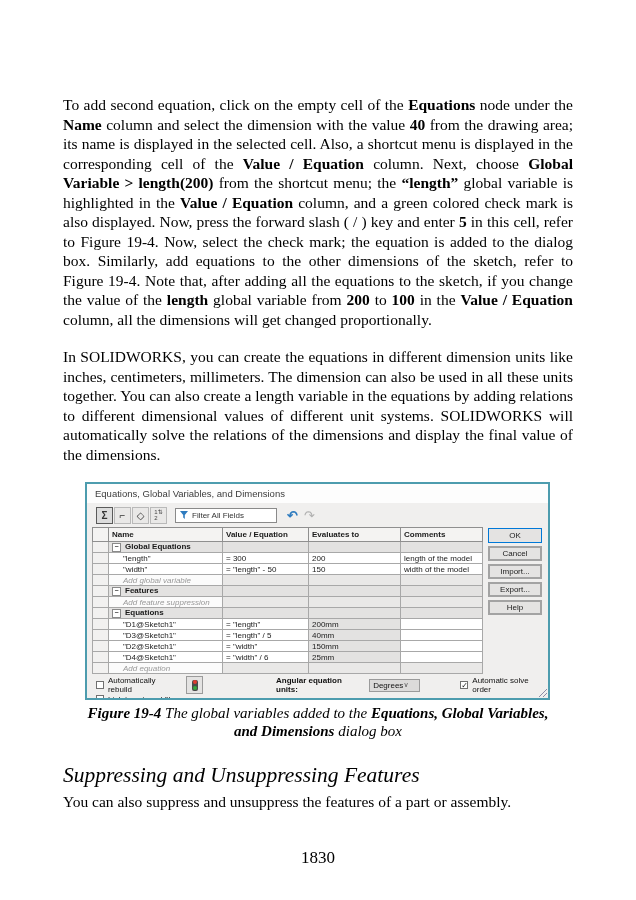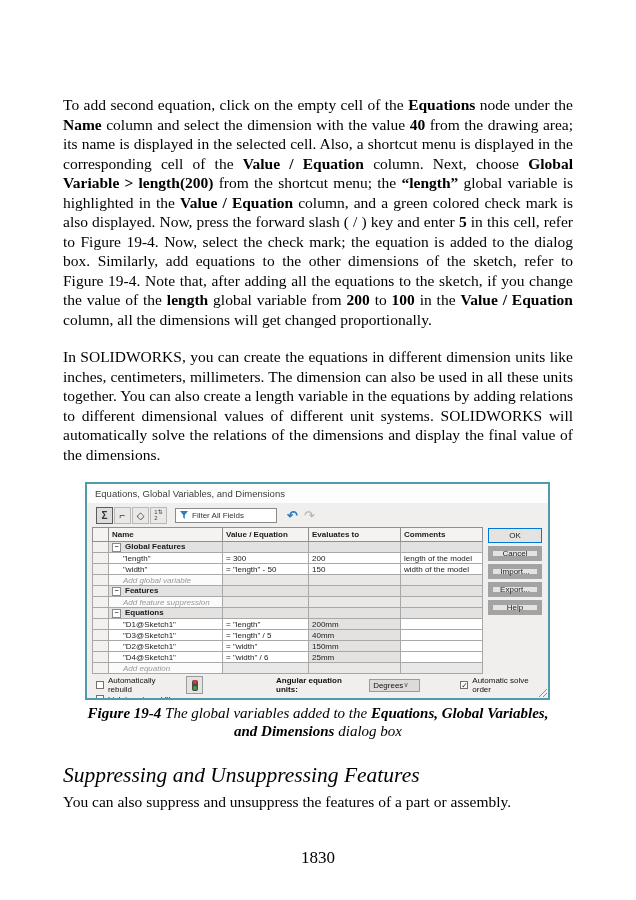--- a/index.html
+++ b/index.html
@@ -43,21 +43,21 @@
   tr.r-section td{background:#e3e2e1;}
   tr.r-section td.gut{background:#f2f1f0;}
   tr.r-section .sec{font-weight:bold;}
   .collapse{display:inline-block;width:7px;height:7px;border:1px solid #8a8a8a;background:#fff;
             font-size:7px;line-height:5px;text-align:center;margin-right:4px;vertical-align:0px;color:#444;}
   tr.r-gv td.name,tr.r-eq td.name{padding-left:14px;}
   tr.r-add td.name{padding-left:14px;font-style:italic;color:#9a9a9a;background:#fbfbfb;}
   tr.r-add td.rest{background:#e9e8e7;}
   tr.r-eq td.eval{background:#e3e2e1;}
   .btn-col{display:flex;flex-direction:column;gap:3px;padding-top:1px;}
-  .dlg-btn{width:54px;height:15px;background:#e4e3e2;border:5px solid #a3a3a3;
+  .dlg-btn{width:54px;height:15px;background:#e4e3e2;border:2px solid #a3a3a3;
            font-size:8px;color:#222;display:flex;align-items:center;justify-content:center;
            box-sizing:border-box;}
   .dlg-btn.ok{border:1px solid #0078d7;}
   .dlg-footer{padding:4px 0 0 9px;font-size:8px;color:#111;}
   .foot-row{display:flex;align-items:center;height:14px;}
   .cbx{display:inline-block;width:8px;height:8px;border:1px solid #707070;background:#fff;
        margin-right:4px;box-sizing:border-box;font-size:8px;line-height:7px;text-align:center;}
   .cbx.checked::before{content:"\2713";color:#222;}
   .traffic-btn{width:15px;height:16px;border:1px solid #9b9b9b;background:#e4e3e2;
                display:flex;align-items:center;justify-content:center;margin-left:6px;}
@@ -128,21 +128,21 @@
             <th class="gut"></th>
             <th>Name</th>
             <th>Value / Equation</th>
             <th>Evaluates to</th>
             <th>Comments</th>
           </tr>
         </thead>
         <tbody>
             <tr class="r-section">
               <td class="gut"></td>
-              <td class="name sec"><span class="collapse">−</span><span>Global Features</span></td>
+              <td class="name sec"><span class="collapse">−</span><span>Global Equations</span></td>
               <td class="rest"></td>
               <td class="eval rest"></td>
               <td class="rest"></td>
             </tr>
             <tr class="r-gv">
               <td class="gut"></td>
               <td class="name">"length"</td>
               <td class="">= 300</td>
               <td class="eval ">200</td>
               <td class="">length of the model</td>

